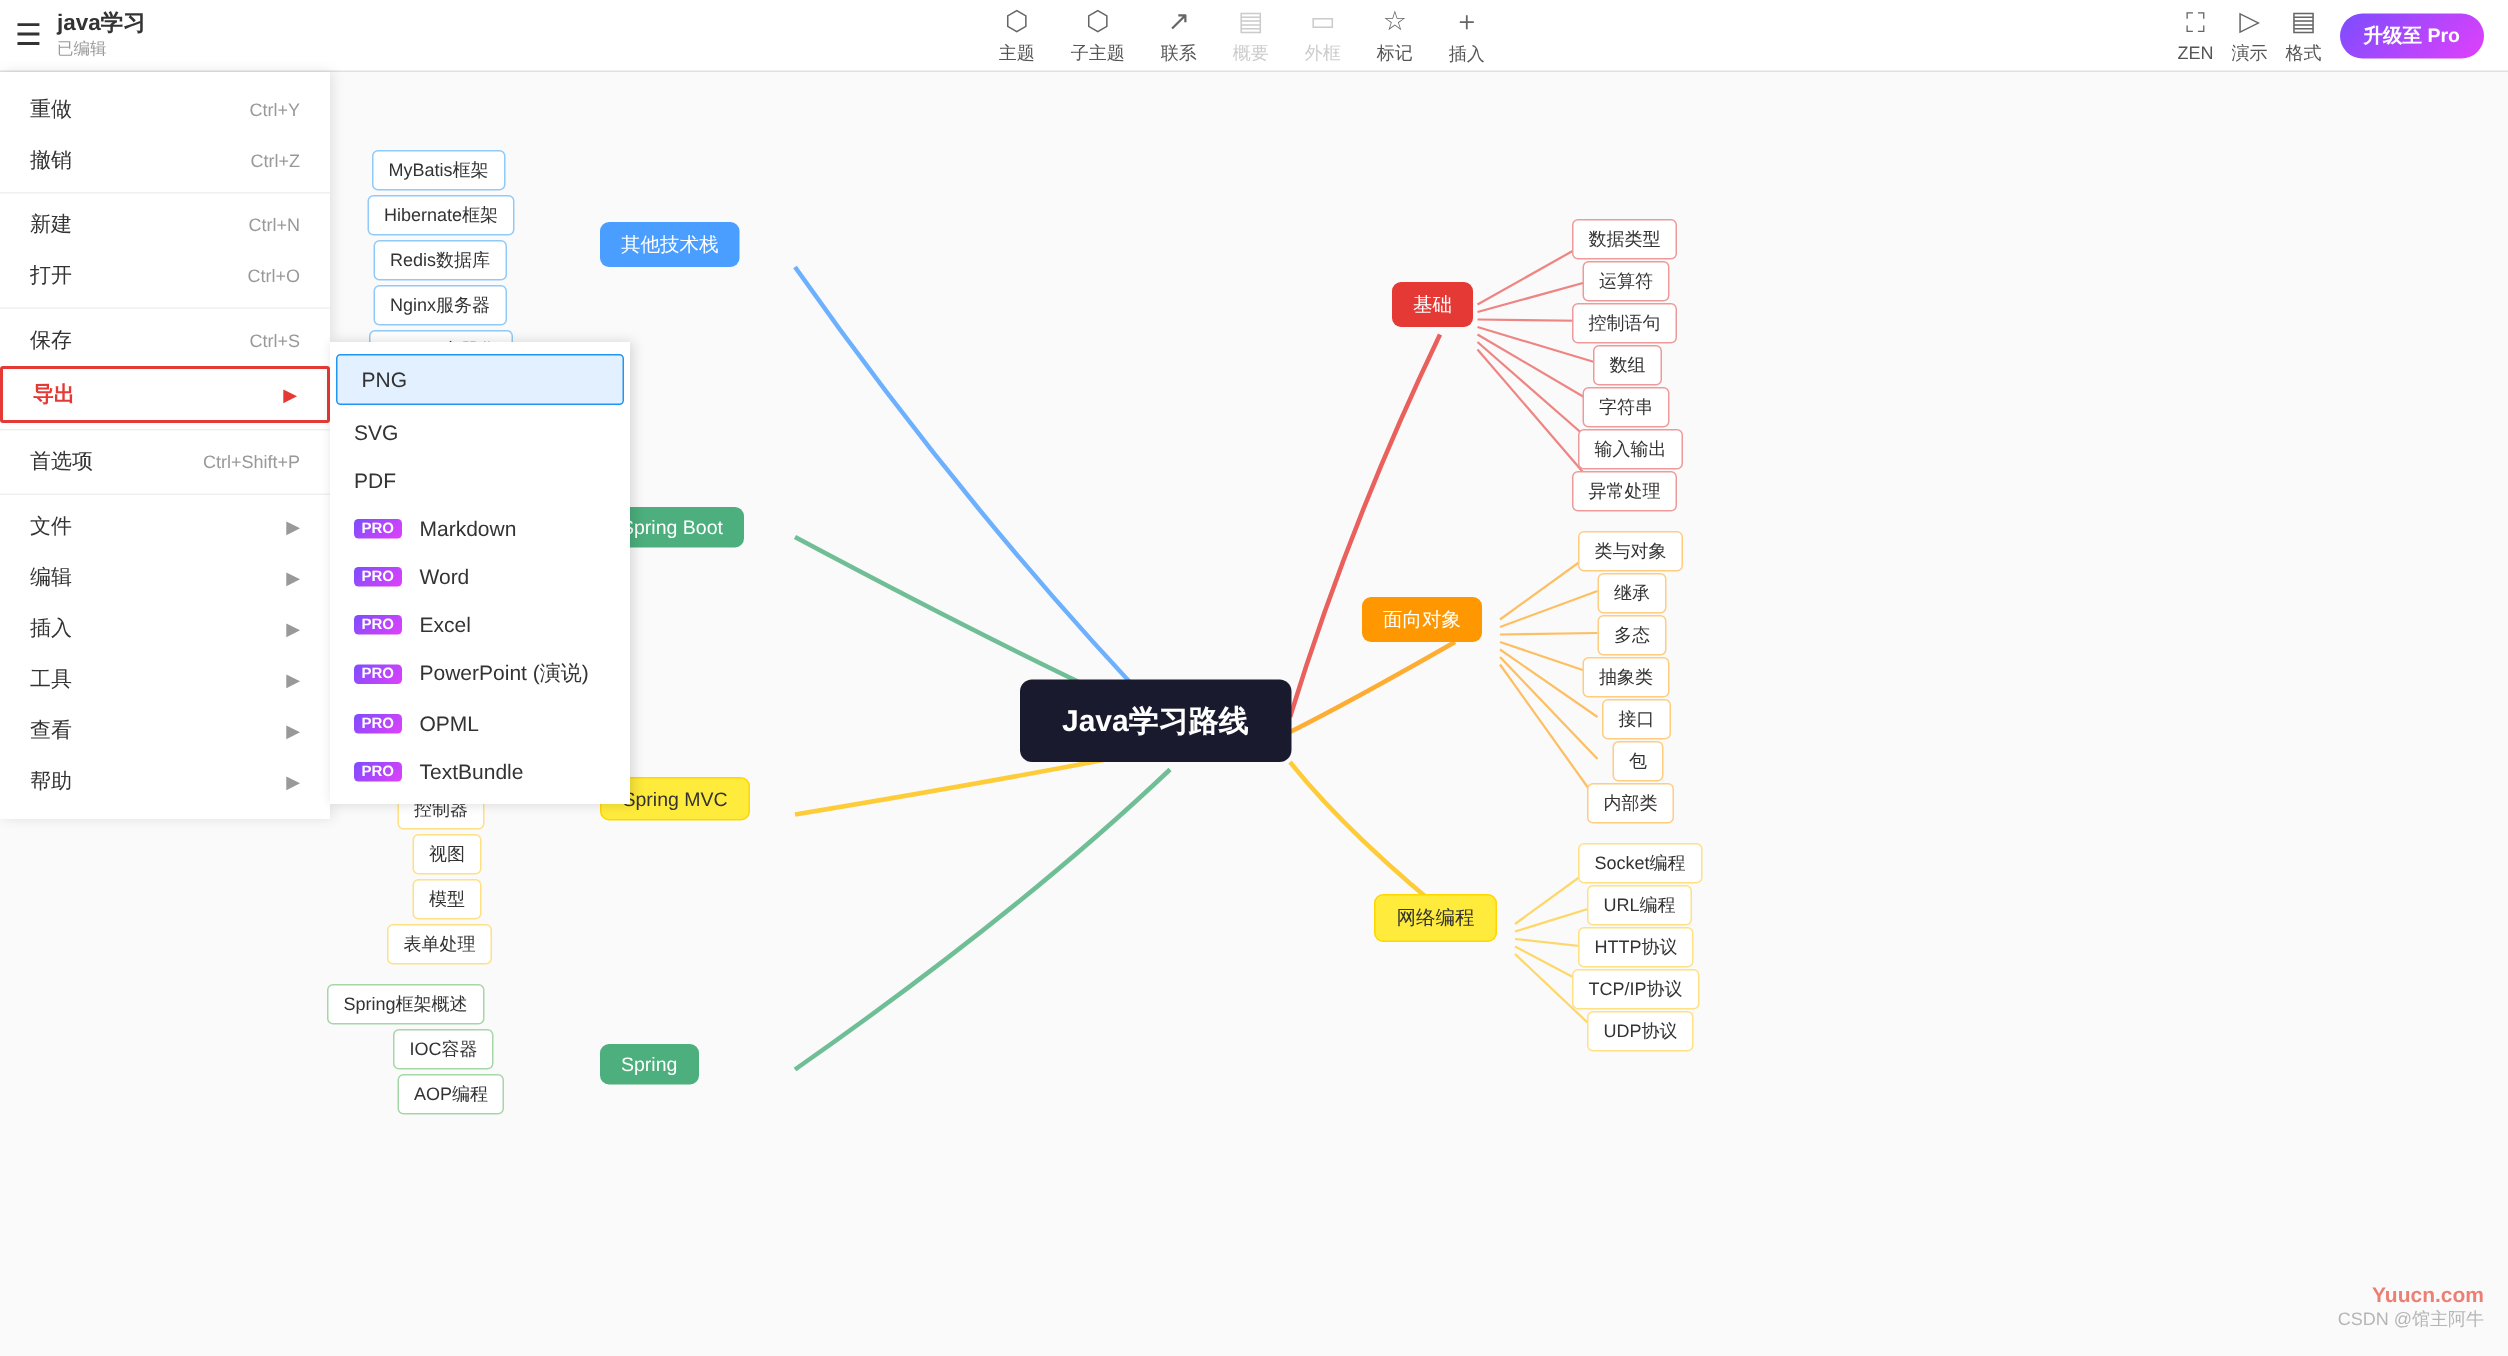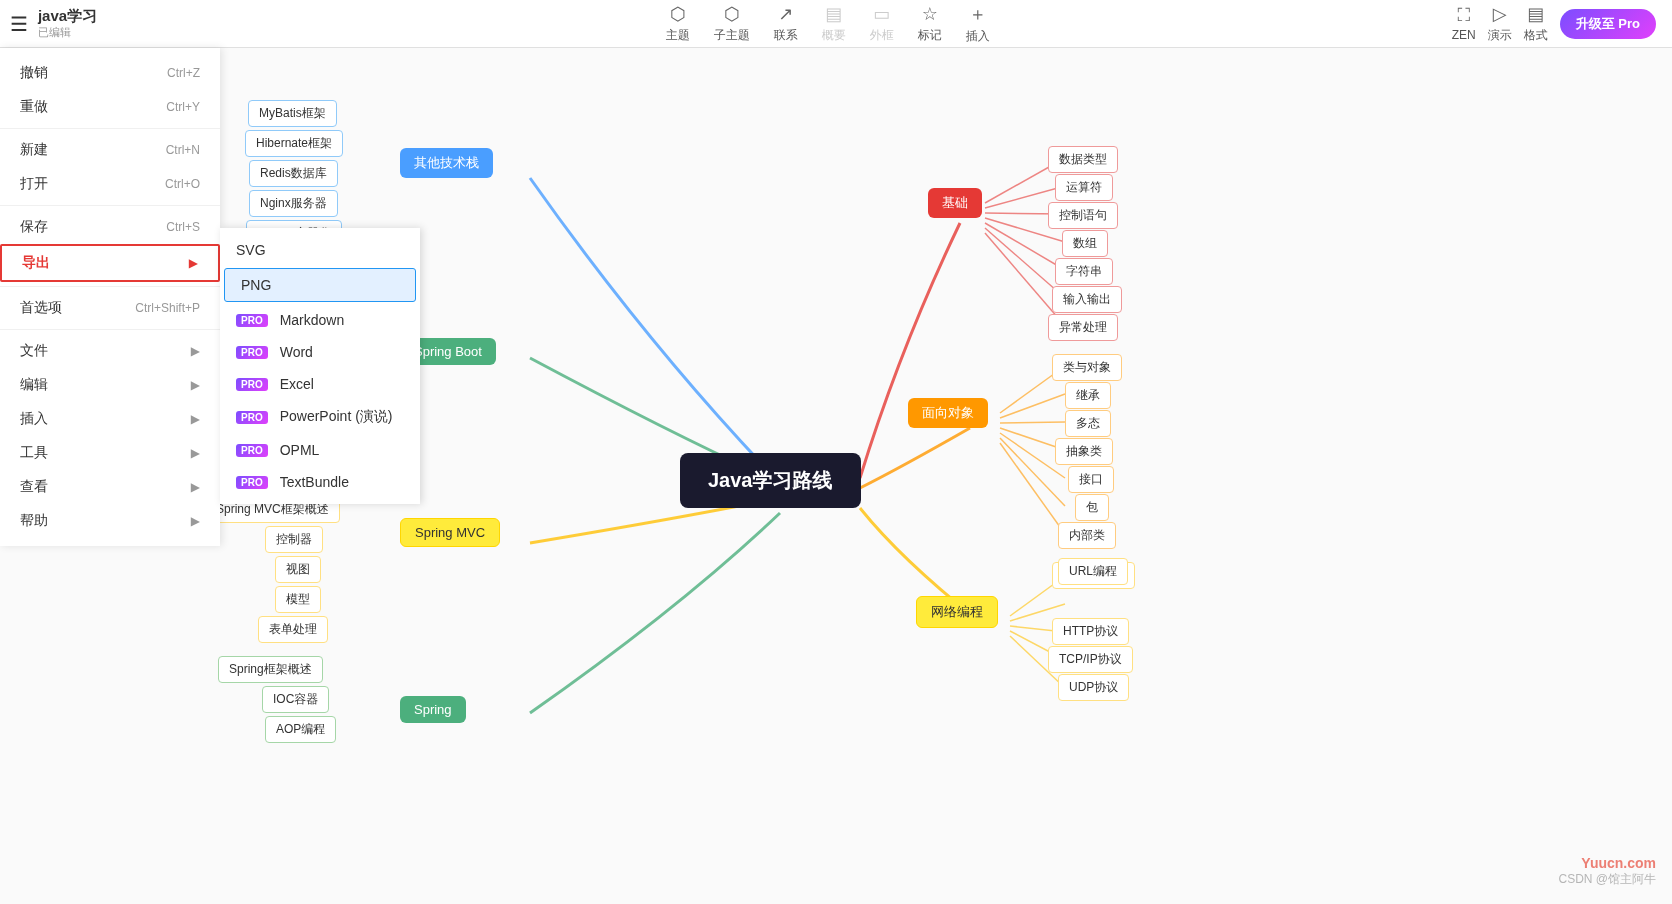--- a/index.html
+++ b/index.html
@@ -362,21 +362,21 @@
     <div class="node node-leaf node-leaf-orange" style="left:1075px; top:446px;">
         <span>包</span>
       </div>
     <div class="node node-leaf node-leaf-orange" style="left:1058px; top:474px;">
         <span>内部类</span>
       </div>
 
     <div class="node node-leaf node-leaf-yellow" style="left:1052px; top:514px;">
         <span>Socket编程</span>
       </div>
-    <div class="node node-leaf node-leaf-yellow" style="left:1058px; top:510px;">
+    <div class="node node-leaf node-leaf-yellow" style="left:1058px; top:542px;">
         <span>URL编程</span>
       </div>
     <div class="node node-leaf node-leaf-yellow" style="left:1052px; top:570px;">
         <span>HTTP协议</span>
       </div>
     <div class="node node-leaf node-leaf-yellow" style="left:1048px; top:598px;">
         <span>TCP/IP协议</span>
       </div>
     <div class="node node-leaf node-leaf-yellow" style="left:1058px; top:626px;">
         <span>UDP协议</span>
@@ -384,26 +384,26 @@
 
     <div class="watermark">
       <div class="watermark-site">Yuucn.com</div>
       <div class="watermark-user">CSDN @馆主阿牛</div>
     </div>
   </div>
 </div>
 
 <div class="sidebar-menu">
   <div class="menu-item">
+    <span>重做</span>
+    <span class="shortcut">Ctrl+Y</span>
+  </div>
+  <div class="menu-item">
     <span>撤销</span>
     <span class="shortcut">Ctrl+Z</span>
-  </div>
-  <div class="menu-item">
-    <span>重做</span>
-    <span class="shortcut">Ctrl+Y</span>
   </div>
   <div class="menu-divider"></div>
   <div class="menu-item">
     <span>新建</span>
     <span class="shortcut">Ctrl+N</span>
   </div>
   <div class="menu-item">
     <span>打开</span>
     <span class="shortcut">Ctrl+O</span>
   </div>
@@ -442,27 +442,30 @@
     <span>查看</span>
     <span class="arrow">▶</span>
   </div>
   <div class="menu-item">
     <span>帮助</span>
     <span class="arrow">▶</span>
   </div>
 </div>
 
 <div class="submenu" style="top:228px;">
-  <div class="submenu-item">
-    <span>SVG</span>
-  </div>
   <div class="submenu-item highlighted" style="background:#e3f0ff; border:1.5px solid #2196f3; border-radius:3px; margin:2px 4px;">
     <span>PNG</span>
   </div>
   <div class="submenu-item">
+    <span>SVG</span>
+  </div>
+  <div class="submenu-item">
+    <span>PDF</span>
+  </div>
+  <div class="submenu-item">
     <span class="pro-badge">PRO</span>
     <span>Markdown</span>
   </div>
   <div class="submenu-item">
     <span class="pro-badge">PRO</span>
     <span>Word</span>
   </div>
   <div class="submenu-item">
     <span class="pro-badge">PRO</span>
     <span>Excel</span>

